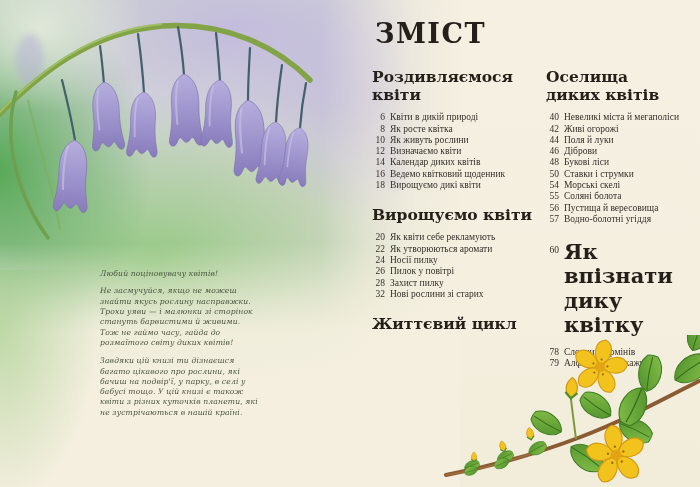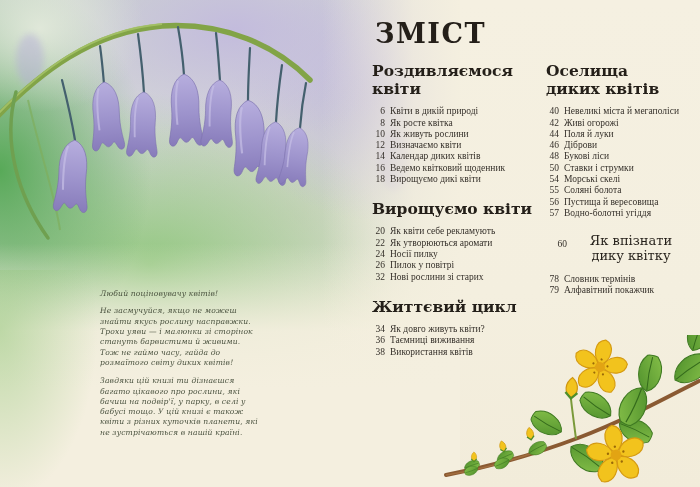--- a/index.html
+++ b/index.html
@@ -29,52 +29,52 @@
   .left-green{
     position:absolute; left:0; top:270px; width:170px; height:217px;
     background:radial-gradient(130px 230px at 0px 60px, rgba(148,199,123,.55), rgba(148,199,123,0) 75%);
   }
   .bluebells{position:absolute;left:0;top:0;}
   .yellow-branch{position:absolute;left:428px;top:335px;}
   
   .hand-text{
     position:absolute; left:100px; top:269px; width:158px;
     font-family:"DejaVu Serif", serif; font-style:italic;
-    font-size:7.6px; line-height:1.36; color:#49513e; letter-spacing:.15px;margin-top:20px;
+    font-size:7.6px; line-height:1.36; color:#49513e; letter-spacing:.15px;
   }
   .hand-text .greet{margin:0 0 7px 0;}
   .hand-text p{margin:0 0 8px 0;}
   
   .toc-title{
     position:absolute; left:375px; top:18px;
     font-family:"DejaVu Serif", serif; font-weight:bold;
     font-size:27px; letter-spacing:1.5px; color:#241f19;
   }
   .toc-col{position:absolute; top:62px;}
   .toc-col-1{left:372px; width:166px;}
   .toc-col-2{left:546px; width:154px;}
   .toc-section{margin-bottom:15px;}
   .toc-heading{
     font-family:"DejaVu Serif", serif; font-weight:bold;
-    font-size:15.5px; line-height:1.17; color:#241f19; margin:0 0 8px 0;
+    font-size:15.5px; line-height:1.17; color:#241f19; margin:6px 0 8px 0;
   }
   .toc-list{margin:0;}
   .toc-row{display:flex; align-items:baseline; line-height:11.3px;}
   .toc-num{
     width:13px; text-align:right; flex:0 0 13px; margin-right:5px;
     font-family:"Liberation Serif", serif; font-size:9.5px; color:#35302a;
   }
   .toc-label{
     font-family:"Liberation Serif", serif; font-size:9.5px; color:#35302a;text-align:right;
   }
-  .toc-feature{display:flex; align-items:flex-start; margin:14px 0 10px 8px;}
+  .toc-feature{display:flex; align-items:flex-start; margin:14px 0 10px 0;}
   .toc-feature .toc-num{padding-top:5px;}
   .feature-title{
-    font-family:"DejaVu Serif", serif; font-weight:normal;
-    font-size:13px; line-height:1.15; color:#241f19; width:118px;text-align:center;
+    font-family:"DejaVu Serif", serif; font-weight:bold;
+    font-size:21px; line-height:1.15; color:#241f19; width:118px;
   }
 </style>
 </head>
 <body>
 
 <div class="spread">
 
   <div class="photo"></div>
 
   <svg class="bluebells" width="460" height="330" viewBox="0 0 460 330">
@@ -187,42 +187,32 @@
           </div>
         <div class="toc-row">
             <span class="toc-num">24</span>
             <span class="toc-label">Носії пилку</span>
           </div>
         <div class="toc-row">
             <span class="toc-num">26</span>
             <span class="toc-label">Пилок у повітрі</span>
           </div>
         <div class="toc-row">
+            <span class="toc-num">28</span>
+            <span class="toc-label">Захист пилку</span>
+          </div>
+        <div class="toc-row">
             <span class="toc-num">32</span>
             <span class="toc-label">Нові рослини зі старих</span>
           </div>
       </div>
     </div>
 
     <div class="toc-section">
       <div class="toc-heading">Життєвий цикл</div>
-      <div class="toc-list">
-        <div class="toc-row">
-            <span class="toc-num">34</span>
-            <span class="toc-label">Як довго живуть квіти?</span>
-          </div>
-        <div class="toc-row">
-            <span class="toc-num">36</span>
-            <span class="toc-label">Таємниці виживання</span>
-          </div>
-        <div class="toc-row">
-            <span class="toc-num">38</span>
-            <span class="toc-label">Використання квітів</span>
-          </div>
-      </div>
     </div>
   </div>
 
   <div class="toc-col toc-col-2">
 
     <div class="toc-section">
       <div class="toc-heading" style="width:140px;">Оселища диких квітів</div>
       <div class="toc-list">
         <div class="toc-row">
             <span class="toc-num">40</span>

